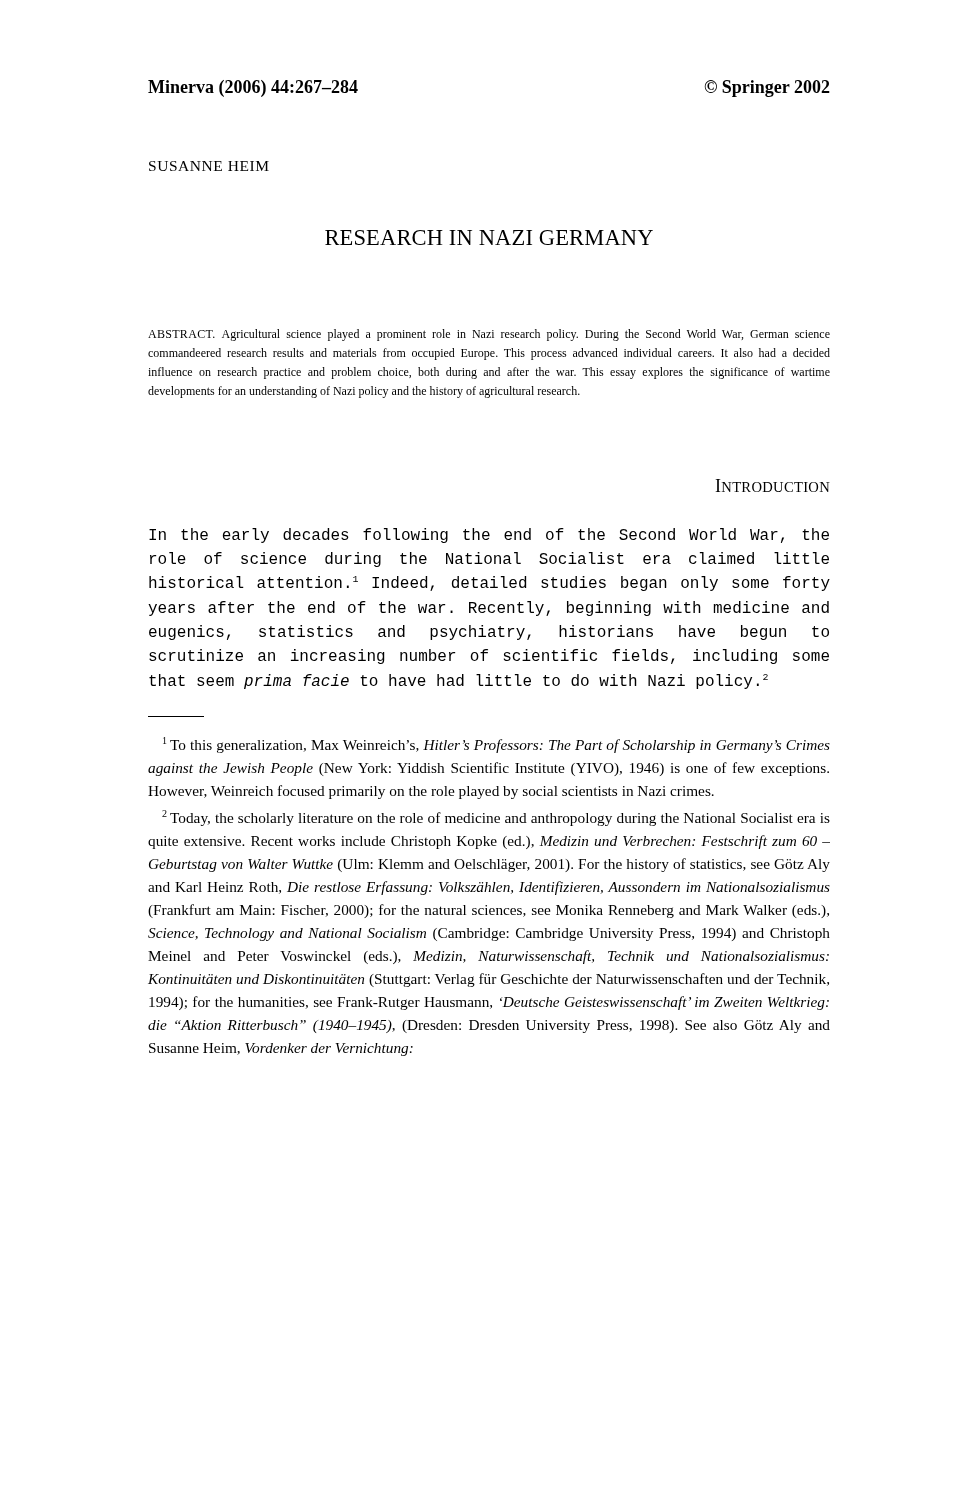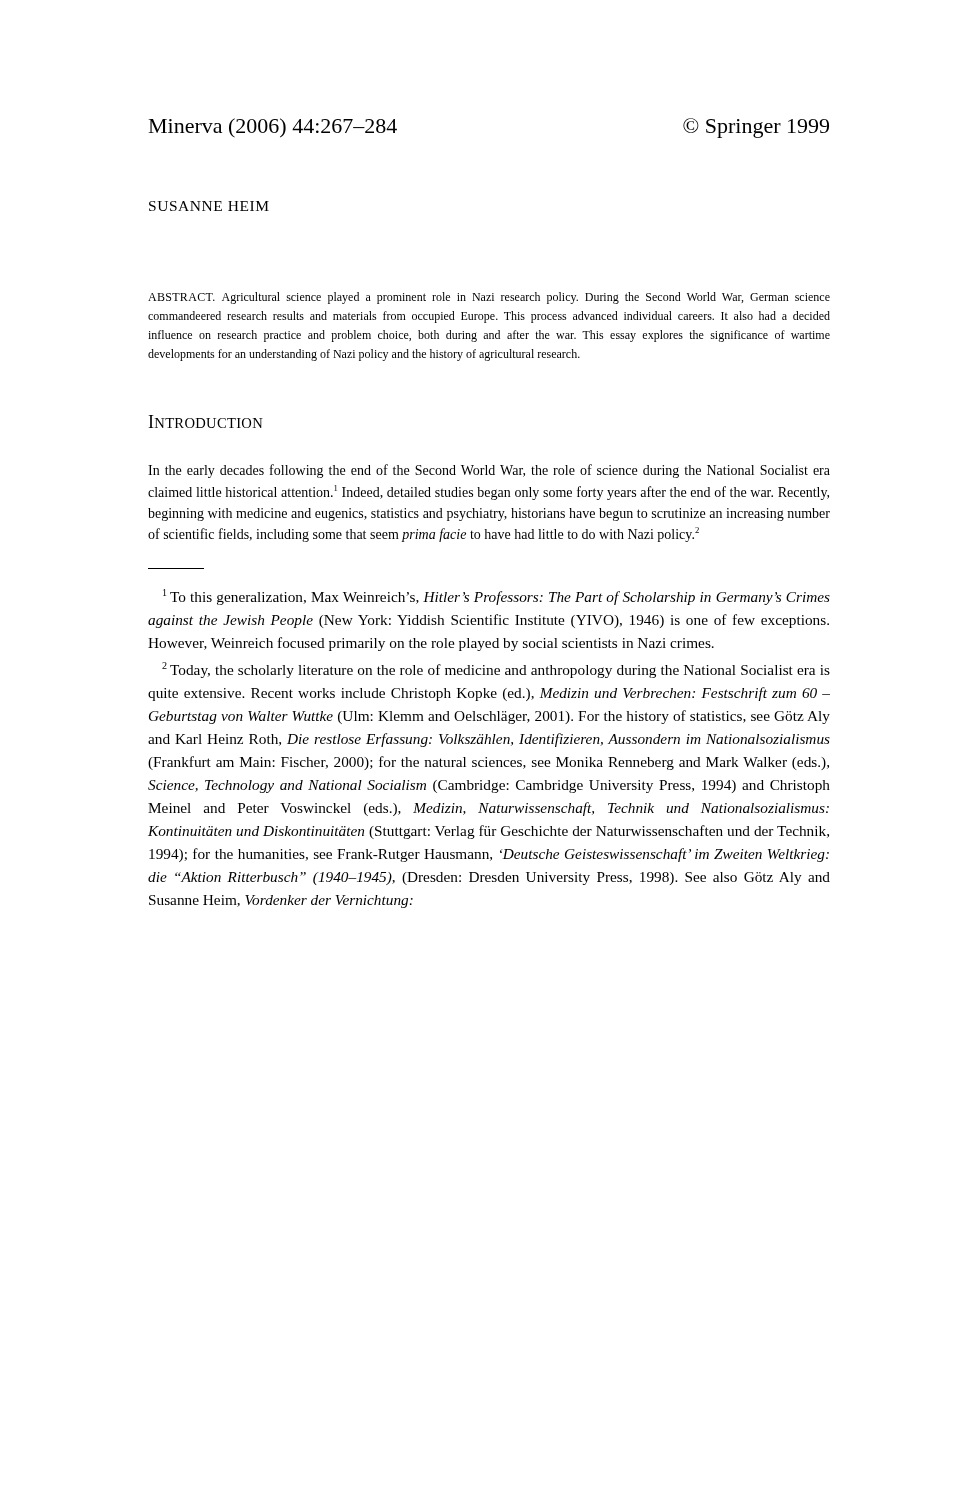--- a/index.html
+++ b/index.html
@@ -24,23 +24,24 @@
 
   .content {
     position: absolute;
     left: 148px;
     top: 0;
     width: 682px;
   }
 
   
   .journal-header {
-    padding-top: 110px;
-    font-size: 22px;
+    padding-top: 75px;
+    font-size: 18px;
     line-height: 1.42;
+    font-weight: bold;
   }
   .journal-header-row {
     display: flex;
     justify-content: space-between;
     align-items: baseline;
   }
   .journal-ref { white-space: nowrap; }
   .copyright { white-space: nowrap; }
   .doi { margin-top: 1px; }
 
@@ -69,35 +70,36 @@
     text-align: justify;
     text-justify: inter-word;
   }
   .abstract-label {
     letter-spacing: 0.3px;
   }
   .abstract-gap { display: inline-block; width: 6px; }
 
   
   .section-heading {
-    margin-top: 49px;
-    text-align: left;
+    margin-top: 75px;
+    text-align: right;
     font-size: 18px;
     letter-spacing: 0.3px;
   }
   .section-heading .sc-first { font-size: 18px; }
   .section-heading .sc-rest { font-size: 14.6px; }
 
   
   .body-par {
     margin-top: 27px;
-    font-size: 14px;
+    font-size: 16px;
     line-height: 1.525;
     text-align: justify;
     text-justify: inter-word;
+    font-family: Liberation Mono, monospace;
   }
   .body-par .ital { font-style: italic; }
 
   sup.fn {
     font-size: 0.62em;
     vertical-align: super;
     line-height: 0;
   }
 
   
@@ -129,27 +131,28 @@
 </style>
 </head>
 <body>
 
 <div class="page">
   <div class="content">
 
     <div class="journal-header">
       <div class="journal-header-row">
         <span class="journal-ref">Minerva (2006) 44:267–284</span>
-        <span class="copyright">© Springer 1999</span>
+        <span class="copyright">© Springer 2002</span>
       </div>
     </div>
 
     <div class="author">SUSANNE HEIM</div>
 
     <div class="article-title">
+      <div>RESEARCH IN NAZI GERMANY</div>
     </div>
 
     <div class="abstract">
       <span class="abstract-label">ABSTRACT.</span><span class="abstract-gap"></span><span>Agricultural science played a prominent role in Nazi research policy. During the Second World War, German science commandeered research results and materials from occupied Europe. This process advanced individual careers. It also had a decided influence on research practice and problem choice, both during and after the war. This essay explores the significance of wartime developments for an understanding of Nazi policy and the history of agricultural research.</span>
     </div>
 
     <div class="section-heading">
       <span class="sc-first">I</span><span class="sc-rest">NTRODUCTION</span>
     </div>
 

